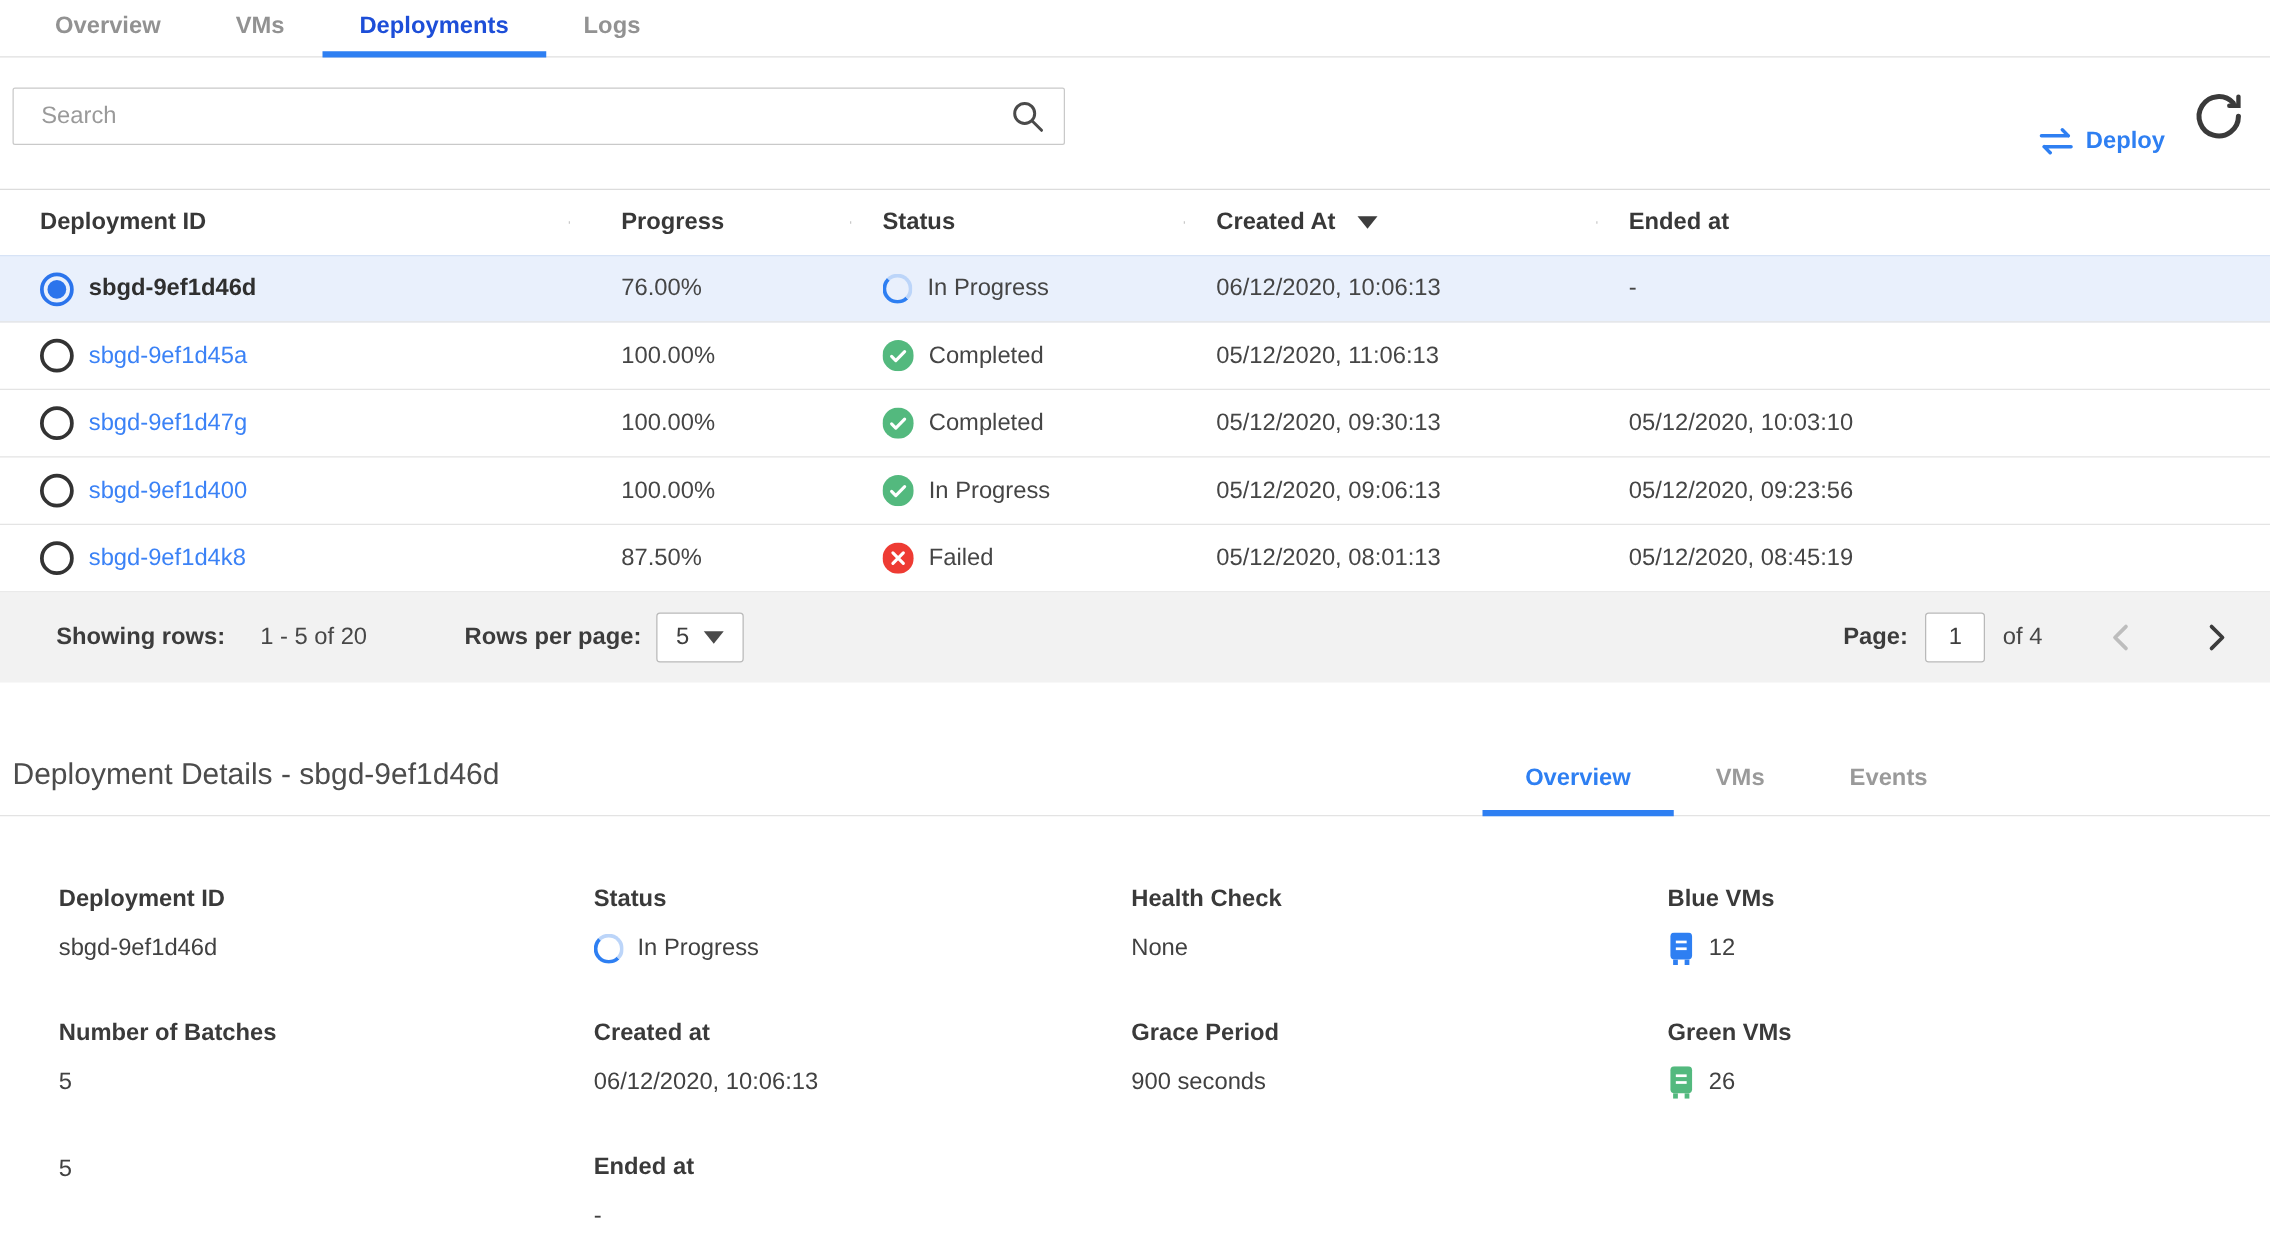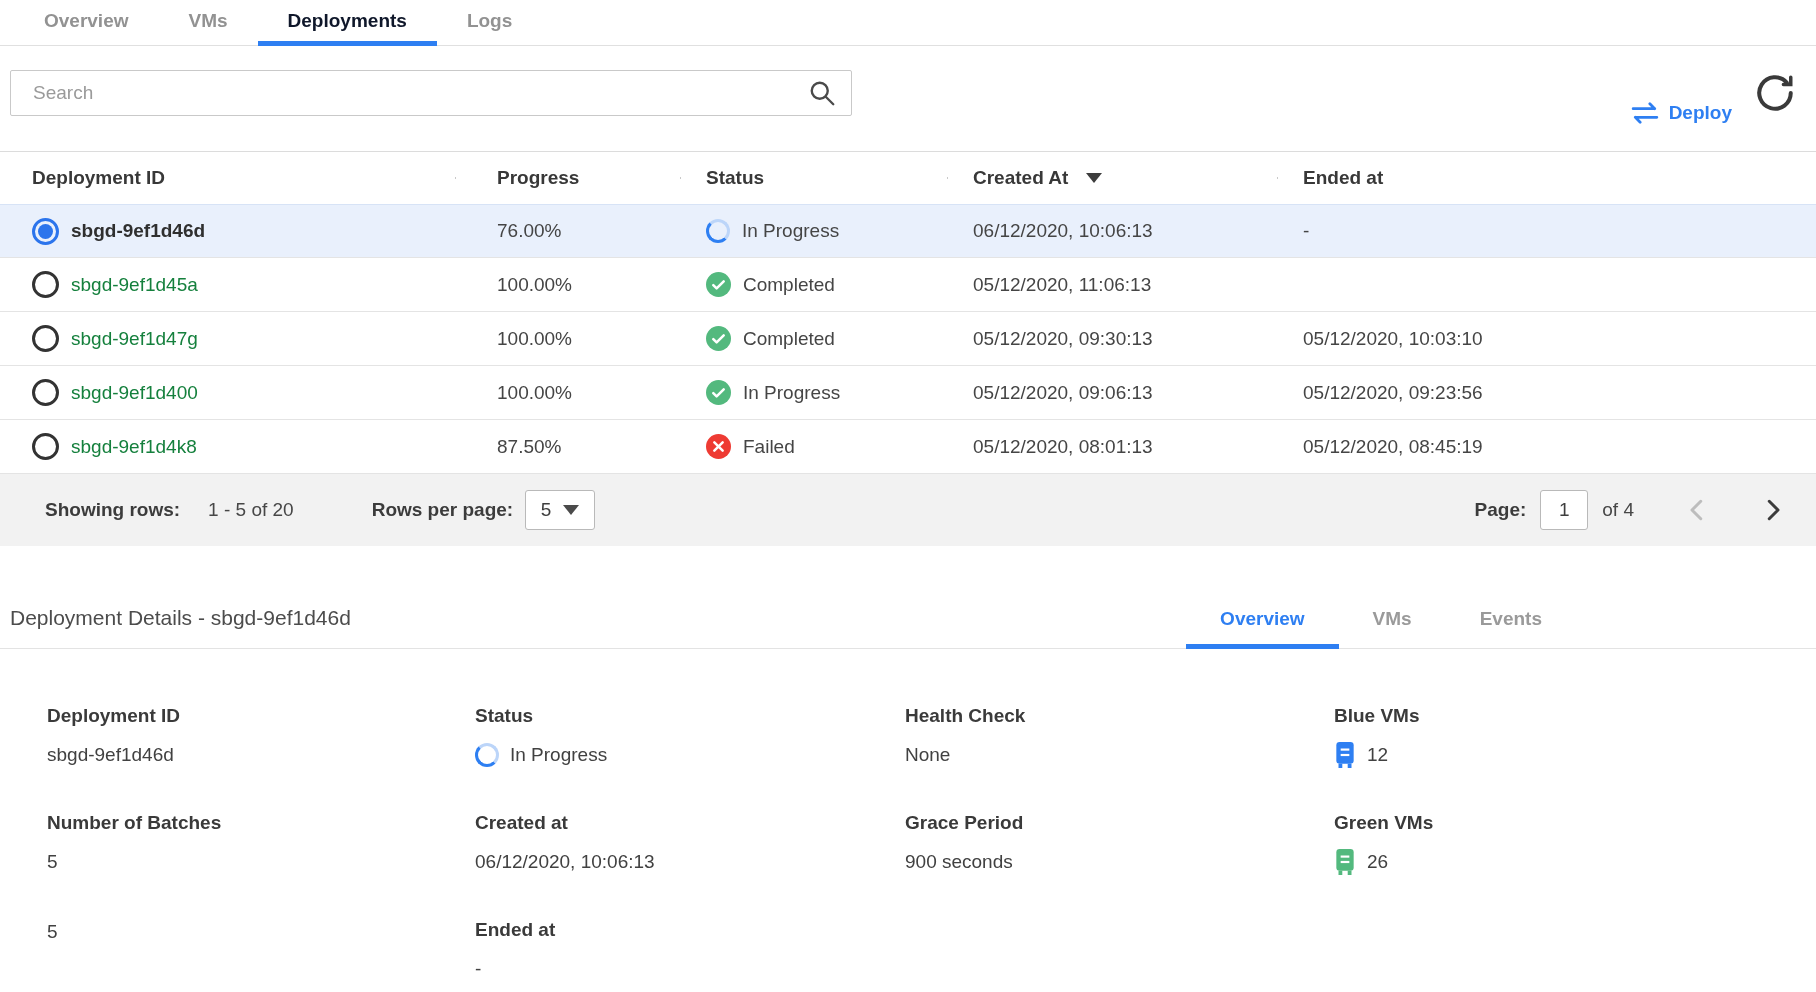--- a/index.html
+++ b/index.html
@@ -3,21 +3,21 @@
 <meta charset="utf-8">
 <style>
   * { margin:0; padding:0; box-sizing:border-box; }
   html,body { background:#fff; }
   body { font-family:"Liberation Sans","DejaVu Sans",sans-serif; color:#3e3e3e; }
   .page { width:1816px; height:992px; overflow:hidden; position:relative; background:#fff; }
 
   
   .tabs { display:flex; padding-left:14px; border-bottom:1px solid #e0e0e0; height:46px; align-items:stretch; }
   .tab { display:flex; align-items:center; padding:0 30px; font-size:19px; font-weight:700; color:#929292; cursor:pointer; border-bottom:5px solid transparent; margin-bottom:-1px; }
-  .tab.active { color:#0f172a; border-bottom-color:#2e7ff2; }
+  .tab.active { color:#1d4ed8; border-bottom-color:#2e7ff2; }
 
   
   .toolbar { display:flex; align-items:center; margin-top:24px; padding:0 20px 0 10px; height:46px; }
   .searchbox { width:842px; height:46px; border:1px solid #c9c9c9; border-radius:2px; display:flex; align-items:center; padding:0 14px 0 22px; background:#fff; }
   .searchbox input { flex:1; border:none; outline:none; font-size:19px; color:#3e3e3e; font-family:inherit; background:transparent; }
   .searchbox input::placeholder { color:#9a9a9a; }
   .search-ic { width:30px; height:30px; flex:none; }
   .deploy-btn { margin-left:auto; display:flex; align-items:center; gap:10px; color:#2e7ff2; font-size:19px; font-weight:700; cursor:pointer;margin-top:40px; }
   .deploy-btn svg { width:28px; height:22px; }
   .refresh-btn { margin-left:22px; width:42px; height:42px; cursor:pointer; }
@@ -26,21 +26,21 @@
   .table { margin-top:35px; border-top:1px solid #dcdcdc; }
   .tr { display:grid; grid-template-columns:455px 225px 267px 330px 1fr; align-items:center; }
   .thead { height:52px; font-weight:700; color:#383838; font-size:19px; }
   .th, .td { padding-left:26px; position:relative; display:flex; align-items:center; gap:12px; }
   .th.c1, .td.c1 { padding-left:32px; }
   .th.c2, .td.c2 { padding-left:42px; }
   .thead .th:not(.c1)::before { content:""; position:absolute; left:0; top:10px; bottom:10px; width:1px; background:#c9c9c9; }
   .row { height:54px; border-bottom:1px solid #e4e4e4; font-size:19px; color:#454545; cursor:pointer; }
   .row.selected { background:#e9f0fc; border-top:1px solid #d7e3f6; }
   .row.selected .dep-id { font-weight:700; color:#2f2f2f; }
-  .dep-id { color:#15803d; }
+  .dep-id { color:#3b82f6; }
   .sort-tri { width:0; height:0; border-left:8px solid transparent; border-right:8px solid transparent; border-top:10px solid #3d3d3d; display:inline-block; margin-left:6px; }
 
   
   .radio { width:27px; height:27px; border-radius:50%; border:3px solid #333; position:relative; flex:none; display:inline-block; }
   .radio.sel { border-color:#2b74ec; }
   .radio.sel::after { content:""; position:absolute; inset:3px; border-radius:50%; background:#2b74ec; }
 
   
   .spinner { width:24px; height:24px; border-radius:50%; border:3px solid #bcd5f9; border-left-color:#2e7ff2; border-bottom-color:#2e7ff2; flex:none; display:inline-block; }
   .st-ic { width:25px; height:25px; flex:none; }
@@ -53,21 +53,21 @@
   .rpp-select { margin-left:12px; width:70px; height:40px; background:#fff; border:1px solid #b9b9b9; border-radius:3px; display:flex; align-items:center; justify-content:center; gap:12px; cursor:pointer; }
   .dd-tri { width:0; height:0; border-left:8px solid transparent; border-right:8px solid transparent; border-top:10px solid #4a4a4a; }
   .pager { margin-left:auto; display:flex; align-items:center; }
   .page-input { width:48px; height:40px; border:1px solid #b9b9b9; border-radius:3px; text-align:center; font-size:19px; color:#3e3e3e; margin:0 14px; outline:none; font-family:inherit; background:#fff; }
   .chev { width:30px; height:30px; cursor:pointer; }
   .chev.prev { margin-left:48px; }
   .chev.next { margin-left:46px; }
 
   
   .details-head { margin-top:60px; display:flex; align-items:flex-end; border-bottom:1px solid #e3e3e3; padding-left:10px; }
-  .details-title { font-size:21px; color:#4c4c4c; padding-bottom:18px; }
+  .details-title { font-size:24px; color:#4c4c4c; padding-bottom:18px; }
   .dtabs { margin-left:auto; display:flex; margin-right:240px; }
   .dtab { padding:0 34px 14px; font-size:19px; font-weight:700; color:#9a9a9a; cursor:pointer; border-bottom:5px solid transparent; margin-bottom:-1px; }
   .dtab.active { color:#2e7ff2; border-bottom-color:#2e7ff2; }
 
   .details-grid { margin-top:56px; padding-left:47px; display:grid; grid-template-columns:428px 430px 429px auto; row-gap:44px; }
   .field .flabel { font-size:19px; font-weight:700; color:#3a3a3a; margin-bottom:15px; }
   .field .fvalue { font-size:19px; color:#414141; display:flex; align-items:center; gap:11px; min-height:26px; }
   .vm-ic { width:22px; height:26px; flex:none; }
 </style>
 </head>

